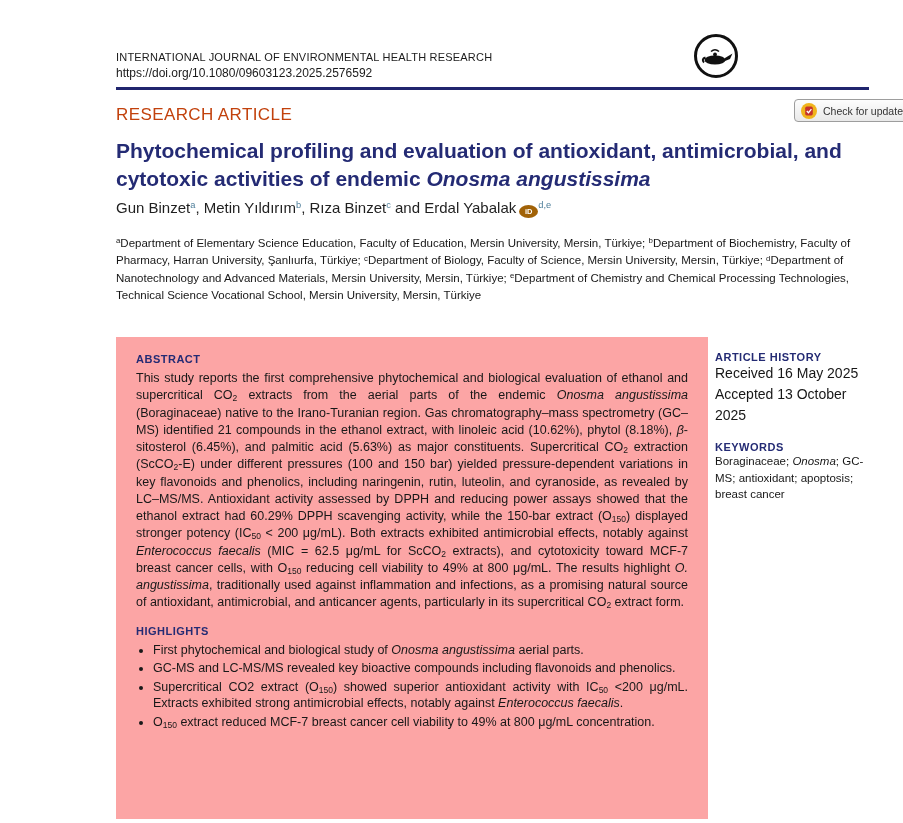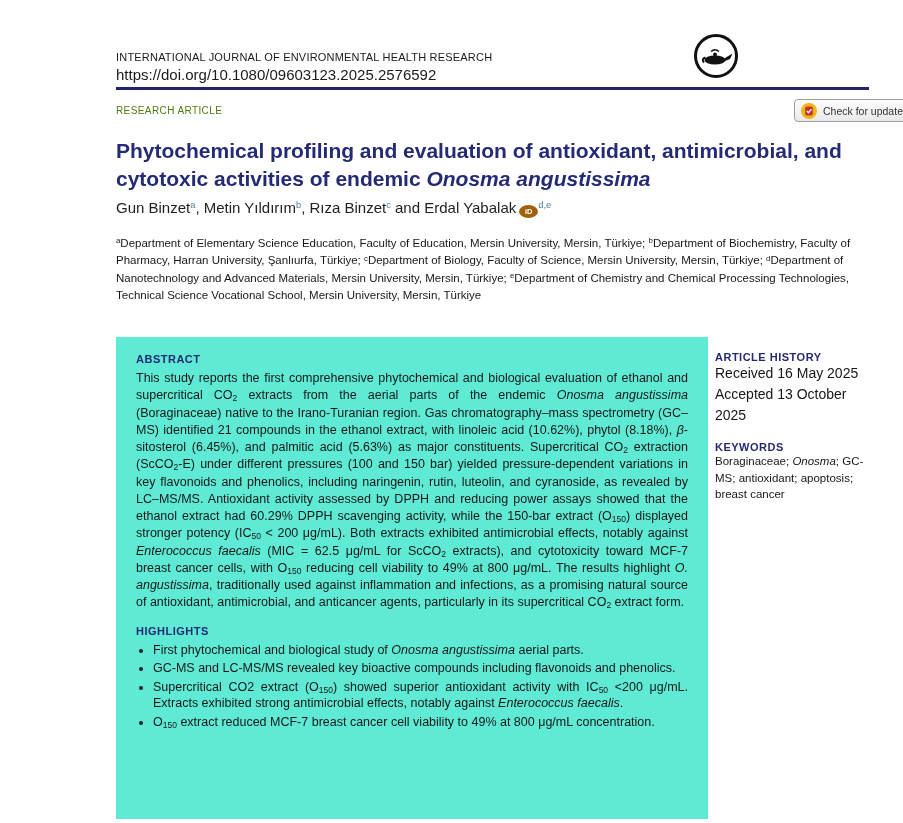--- a/index.html
+++ b/index.html
@@ -4,29 +4,29 @@
 <style>
   * { margin:0; padding:0; box-sizing:border-box; }
   html,body { background:#ffffff; }
   .page {
     position:relative; width:903px; height:823px; background:#ffffff;
     font-family:"Liberation Sans", sans-serif; color:#1a1a1a; overflow:hidden;margin-left:28px;
   }
   
   .masthead-left { position:absolute; left:88px; top:51px; }
   .journal-name { font-size:11px; letter-spacing:0.2px; color:#1b1b1b; }
-  .doi-link { display:block; font-size:15px; color:#1b1b1b; text-decoration:none; margin-top:3px; }
+  .doi-link { display:block; font-size:12px; color:#1b1b1b; text-decoration:none; margin-top:3px; }
   .publisher { position:absolute; left:664px; top:32px; display:flex; align-items:center; gap:8px; }
   .tf-mark svg { display:block; }
   .tf-name { display:block; font-size:20px; font-weight:bold; color:#111; letter-spacing:0.2px; line-height:1.05; }
   .tf-group { display:block; font-size:10.5px; color:#222; margin-top:1px; }
   .rule { position:absolute; left:88px; top:87px; width:753px; height:3px; background:#20256e; }
 
   
-  .article-type { position:absolute; left:88px; top:105px; font-size:10px; letter-spacing:0.4px; color:#4d7c0f; }
+  .article-type { position:absolute; left:88px; top:105px; font-size:17px; letter-spacing:0.4px; color:#c2410c; }
   .check-badge {
     position:absolute; left:766px; top:99px; height:23px; display:flex; align-items:center; gap:6px;
     padding:0 9px 0 6px; border:1px solid #9d9d9d; border-radius:4px;
     background:linear-gradient(#fdfdfd,#e9e9e9); cursor:pointer;
   }
   .check-badge-label { font-size:10.5px; color:#333; }
   .page-title {
     position:absolute; left:88px; top:137px; width:770px;
     font-size:21px; font-weight:bold; color:#242b74; line-height:1.35;
   }
@@ -37,21 +37,21 @@
     vertical-align:-1px; margin-left:3px; cursor:pointer;
   }
   .affiliations {
     position:absolute; left:88px; top:235px; width:757px;
     font-size:11.5px; line-height:1.5; color:#171717;
   }
 
   
   .abstract-box {
     position:absolute; left:88px; top:337px; width:592px; height:482px;
-    background:#5eead4; padding:16px 20px;
+    background:#fca5a5; padding:16px 20px;
   }
   .section-heading { font-size:11px; font-weight:bold; letter-spacing:0.5px; color:#242b74; }
   .abstract-body {
     margin-top:5px; font-size:12.5px; line-height:1.38; text-align:justify; color:#181818;
   }
   .highlights-heading { margin-top:13px; }
   .highlights-list { margin-top:5px; padding-left:17px; }
   .highlights-list li {
     font-size:12.5px; line-height:1.32; text-align:justify; color:#181818; margin-bottom:2px;
   }

